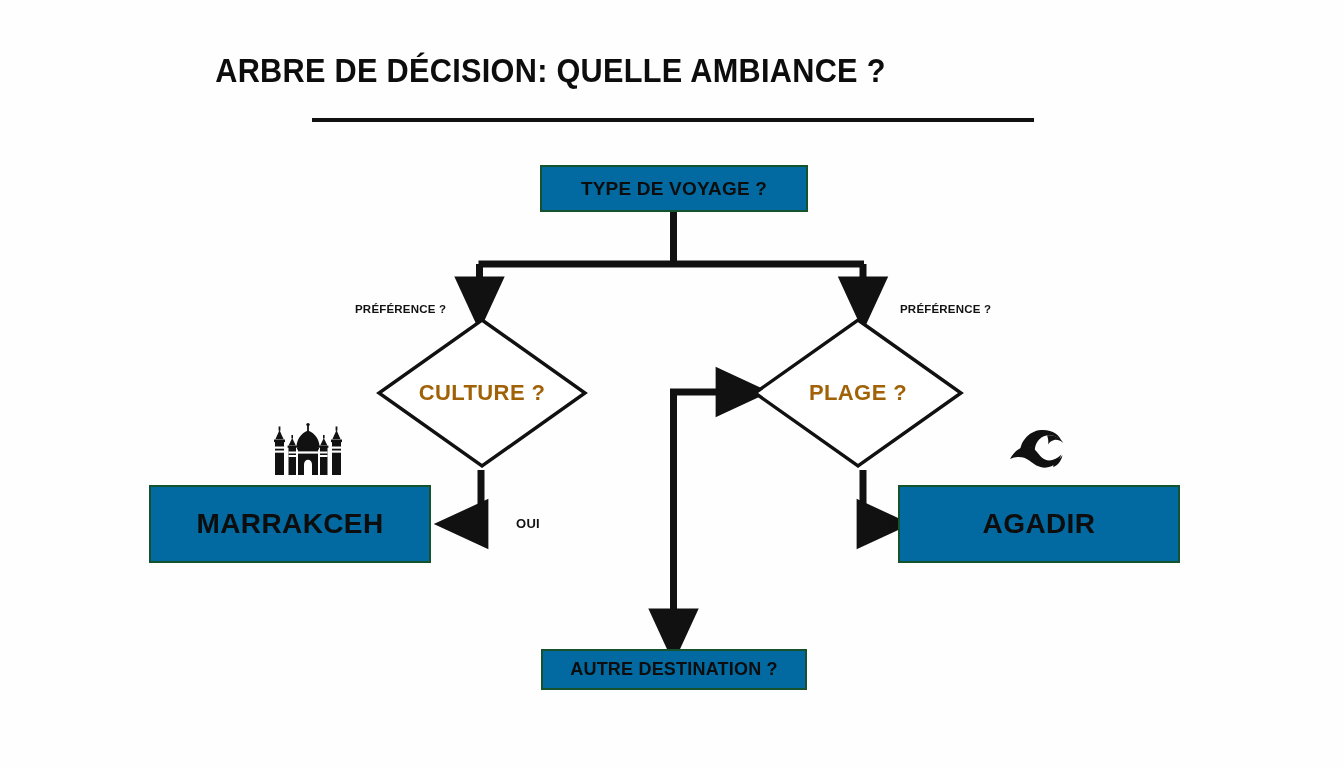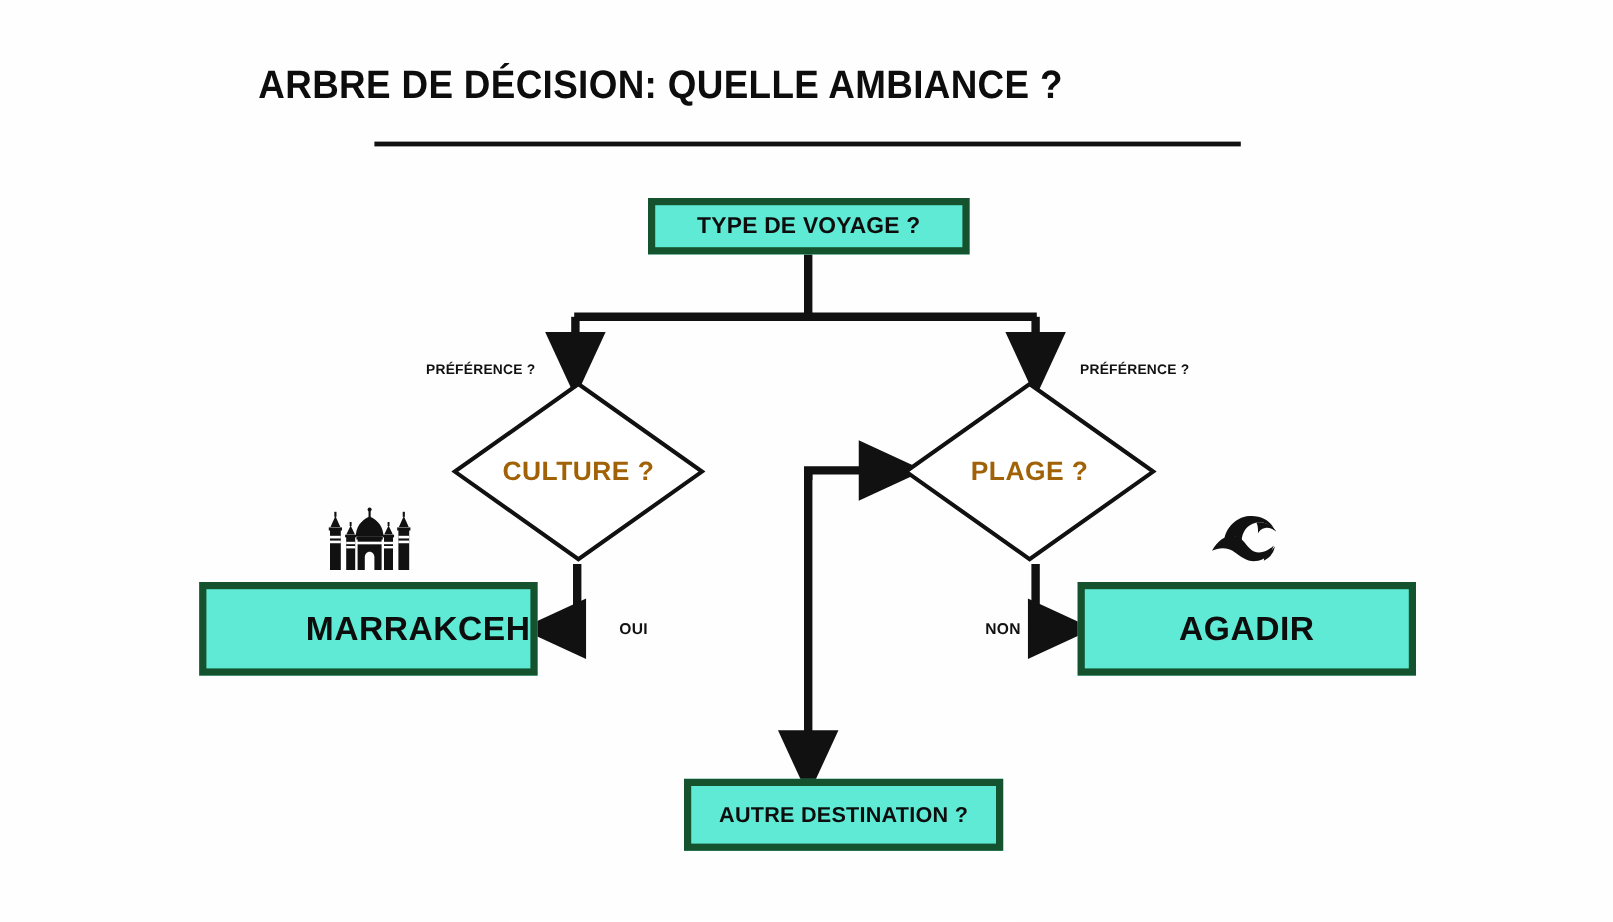--- a/index.html
+++ b/index.html
@@ -53,22 +53,22 @@
     left: 0;
     top: 0;
     width: 1344px;
     height: 768px;
   }
 
   
   .node-box {
     position: absolute;
     box-sizing: border-box;
-    background: #5eead4;
-    border: 6px solid #14532d;
+    background: #0369a1;
+    border: 2px solid #14532d;
     display: flex;
     align-items: center;
     justify-content: center;
     color: #0d0d0d;
     font-weight: 700;
     font-family: "Liberation Sans", sans-serif;
     text-align: center;
   }
   .box-root {
     left: 540px;
@@ -77,30 +77,29 @@
     height: 47px;
     font-size: 19px;
     letter-spacing: 0.2px;
   }
   .box-terminal {
     width: 282px;
     height: 78px;
     font-size: 28px;
     letter-spacing: 0.4px;
   }
-  .box-marrakech { left: 166px; top: 485px; justify-content: flex-end; }
+  .box-marrakech { left: 149px; top: 485px; }
   .box-agadir    { left: 898px; top: 485px; }
   .box-autre {
     left: 541px;
     top: 649px;
     width: 266px;
-    height: 60px;
+    height: 41px;
     font-size: 18px;
     letter-spacing: 0.2px;
-    margin-left: 29px;
   }
 
   
   .diamond {
     position: absolute;
     width: 212px;
     height: 152px;
   }
   .diamond svg {
     position: absolute;
@@ -129,21 +128,21 @@
   .edge-label {
     position: absolute;
     font-weight: 700;
     color: #111111;
     font-family: Liberation Sans, sans-serif;
     white-space: nowrap;
   }
   .lbl-pref-left  { left: 355px; top: 303px; font-size: 11.5px; letter-spacing: 0.2px; }
   .lbl-pref-right { left: 900px; top: 303px; font-size: 11.5px; letter-spacing: 0.2px; }
   .lbl-oui        { left: 516px; top: 516px; font-size: 13px; letter-spacing: 0.3px; }
-  .lbl-non        { left: 793px; top: 516px; font-size: 13px; letter-spacing: 0.3px; padding-left: 28px; }
+  .lbl-non        { left: 844px; top: 516px; font-size: 13px; letter-spacing: 0.3px; padding-left: 28px; }
 
   
   .icon-art {
     position: absolute;
     color: #111111;
   }
   .icon-mosque { left: 272px; top: 421px; width: 72px; height: 56px; }
   .icon-wave   { left: 1006px; top: 424px; width: 62px; height: 50px; }
 </style>
 </head>

